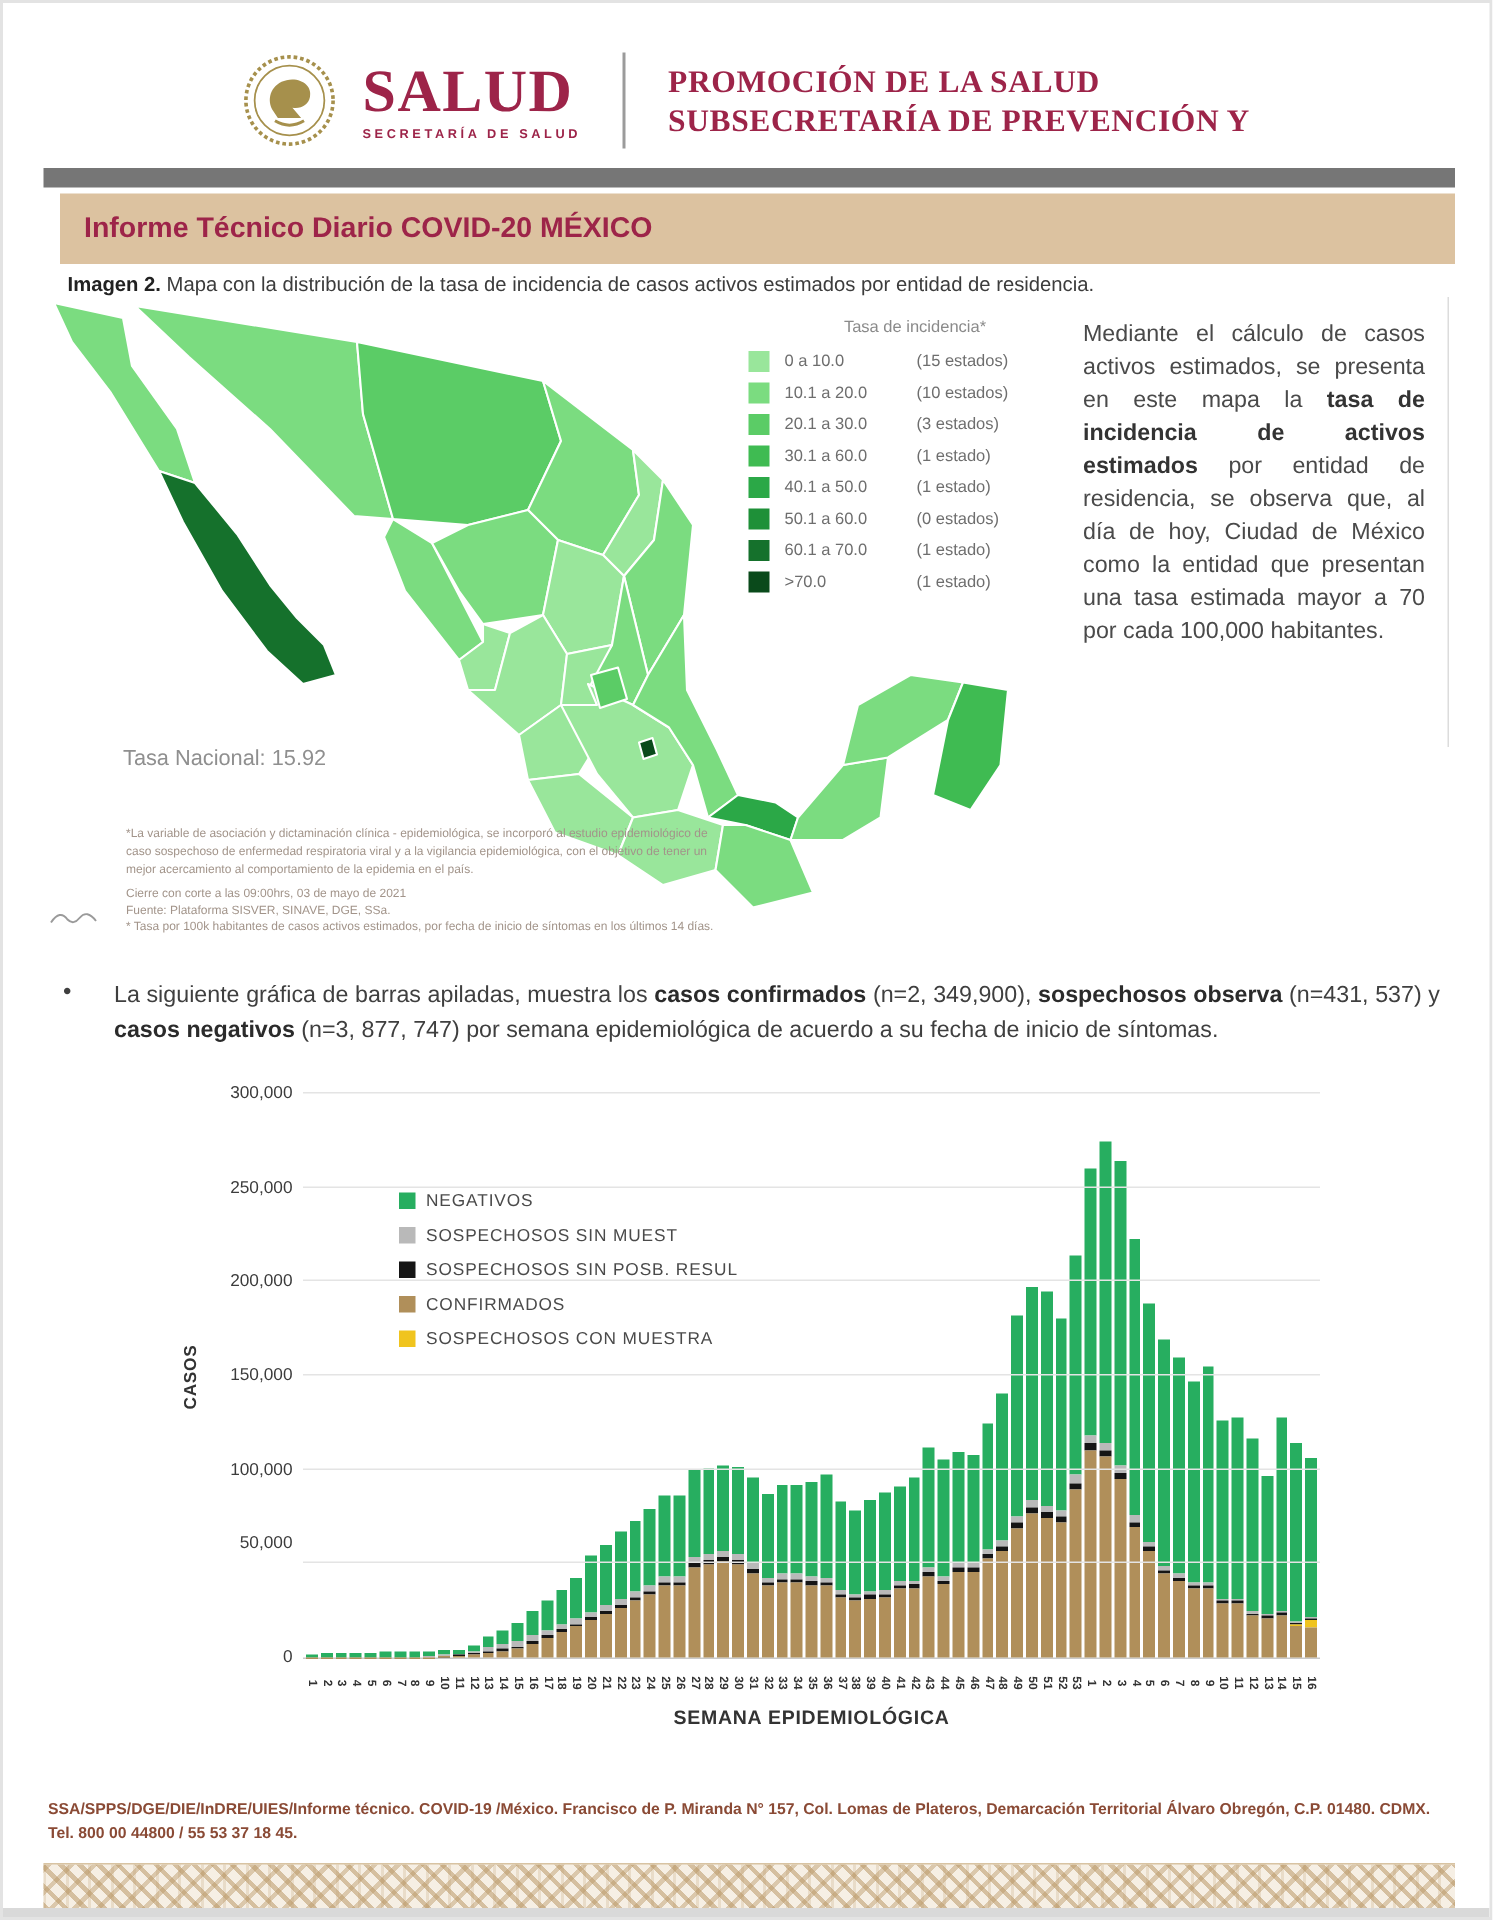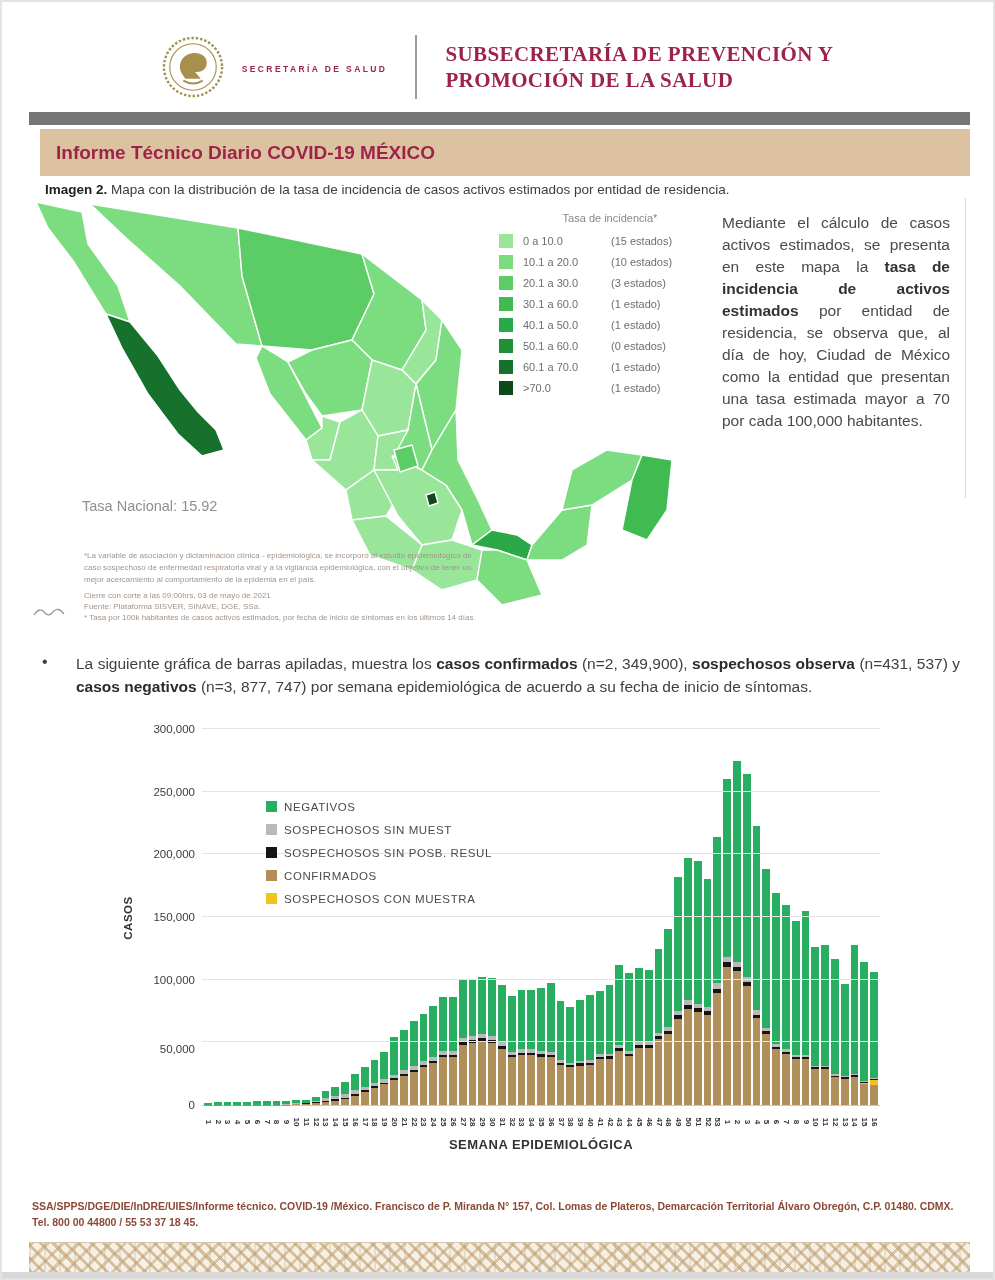--- a/index.html
+++ b/index.html
@@ -57,21 +57,21 @@
   .gridline { position:absolute; left:0; width:100%; height:1px; background:#e4e4e4; }
   .bar-col { flex:1 1 0; display:flex; flex-direction:column-reverse; min-width:0; }
   .bar-col div { width:100%; }
   .ytick { position:absolute; right:802px; font-size:11.5px; color:#3c3c3c; text-align:right; width:70px; }
   .ylabel { position:absolute; left:104px; top:195px; font-size:11.5px; font-weight:bold; color:#333; transform:rotate(-90deg); transform-origin:center; letter-spacing:.5px; }
   .xrow { position:absolute; left:200px; top:392px; width:678px; display:flex; gap:2px; padding:0 2px; height:26px; }
   .x-lab { flex:1 1 0; position:relative; min-width:0; }
   .x-lab span { position:absolute; left:50%; top:9px; transform:translateX(-50%) rotate(90deg); font-size:8px; font-weight:bold; color:#333; line-height:1; white-space:nowrap; }
   .xlabel { position:absolute; left:200px; top:420px; width:678px; text-align:center; font-size:13px; font-weight:bold; color:#333; letter-spacing:.5px; }
   .chart-legend { position:absolute; left:264px; top:78px; }
-  .cl-row { display:flex; align-items:center; height:23px; }
+  .cl-row { display:flex; align-items:flex-start; height:23px; }
   .cl-swatch { width:11px; height:11px; margin-right:7px; }
   .cl-label { font-size:11.5px; color:#4a4a4a; letter-spacing:.6px; }
 
   
   .footer { position:absolute; top:1196px; left:30px; width:935px; font-size:10.5px; font-weight:bold; color:#8a4a35; line-height:1.55; }
   .deco-band { position:absolute; top:1240px; left:27px; width:941px; height:31px;
     background-color:#f6efe4;
     background-image:
       repeating-linear-gradient(45deg, rgba(186,152,103,.55) 0 3px, transparent 3px 9px),
       repeating-linear-gradient(-45deg, rgba(186,152,103,.45) 0 3px, transparent 3px 11px),
@@ -85,33 +85,34 @@
 <div class="page">
 
   <div class="header">
     <svg class="seal" viewBox="0 0 64 64">
       <circle cx="32" cy="32" r="30" fill="none" stroke="#a6904c" stroke-width="2.5" stroke-dasharray="2.5 2"></circle>
       <circle cx="32" cy="32" r="24" fill="none" stroke="#a6904c" stroke-width="1.2"></circle>
       <path d="M20,38 C16,30 20,20 30,18 C40,16 48,22 46,30 C45,35 40,38 34,37 L40,44 L24,44 Z" fill="#a6904c"></path>
       <path d="M22,46 Q32,52 42,46" fill="none" stroke="#a6904c" stroke-width="2"></path>
     </svg>
     <div class="logo-block">
+      <div class="logo-salud">SALUD</div>
       <div class="logo-sub">SECRETARÍA DE SALUD</div>
     </div>
     <div class="header-divider"></div>
     <div class="subsec">
+      <div>PROMOCIÓN DE LA SALUD</div>
       <div>SUBSECRETARÍA DE PREVENCIÓN Y</div>
-      <div>PROMOCIÓN DE LA SALUD</div>
     </div>
   </div>
 
   <div class="gray-bar"></div>
 
   <div class="title-bar">
-    <div class="title">Informe Técnico Diario COVID-19 MÉXICO</div>
+    <div class="title">Informe Técnico Diario COVID-20 MÉXICO</div>
   </div>
 
   <div class="caption"><b>Imagen 2.</b><span> Mapa con la distribución de la tasa de incidencia de casos activos estimados por entidad de residencia.</span></div>
 
   <div class="map-wrap">
     <svg id="mx-map" class="map-svg" width="670" height="438" viewBox="0 0 670 438">
       <g stroke="#ffffff" stroke-width="1.4" stroke-linejoin="round">
         <path d="M6,4 L52,14 L58,46 L88,88 L100,124 L76,116 L44,64 L18,30 Z" fill="#7bdc80"></path>
         <path d="M76,116 L100,124 L128,158 L150,192 L168,214 L186,232 L194,252 L172,258 L148,236 L118,196 L92,150 Z" fill="#15712c"></path>
         <path d="M60,6 L208,30 L212,78 L232,148 L206,146 L150,88 L96,40 Z" fill="#7bdc80"></path>
@@ -615,21 +616,21 @@
         <div class="bar-col">
           <div style="height: 20.4293px; background: rgb(176, 143, 90);"></div>
           <div style="height: 4.888px; background: rgb(240, 196, 30);"></div>
           <div style="height: 1.128px; background: rgb(21, 21, 21);"></div>
           <div style="height: 0.877333px; background: rgb(185, 185, 185);"></div>
           <div style="height: 106.157px; background: rgb(39, 174, 96);"></div>
         </div>
       </div>
     <div id="yticks">
         <div class="ytick" style="top: 382px;">0</div>
-        <div class="ytick" style="top: 326px;">50,000</div>
+        <div class="ytick" style="top: 306px;">50,000</div>
         <div class="ytick" style="top: 256.667px;">100,000</div>
         <div class="ytick" style="top: 194px;">150,000</div>
         <div class="ytick" style="top: 131.333px;">200,000</div>
         <div class="ytick" style="top: 68.6667px;">250,000</div>
         <div class="ytick" style="top: 6px;">300,000</div>
       </div>
     <div class="xrow" id="xrow">
         <div class="x-lab">
           <span>1</span>
         </div>

